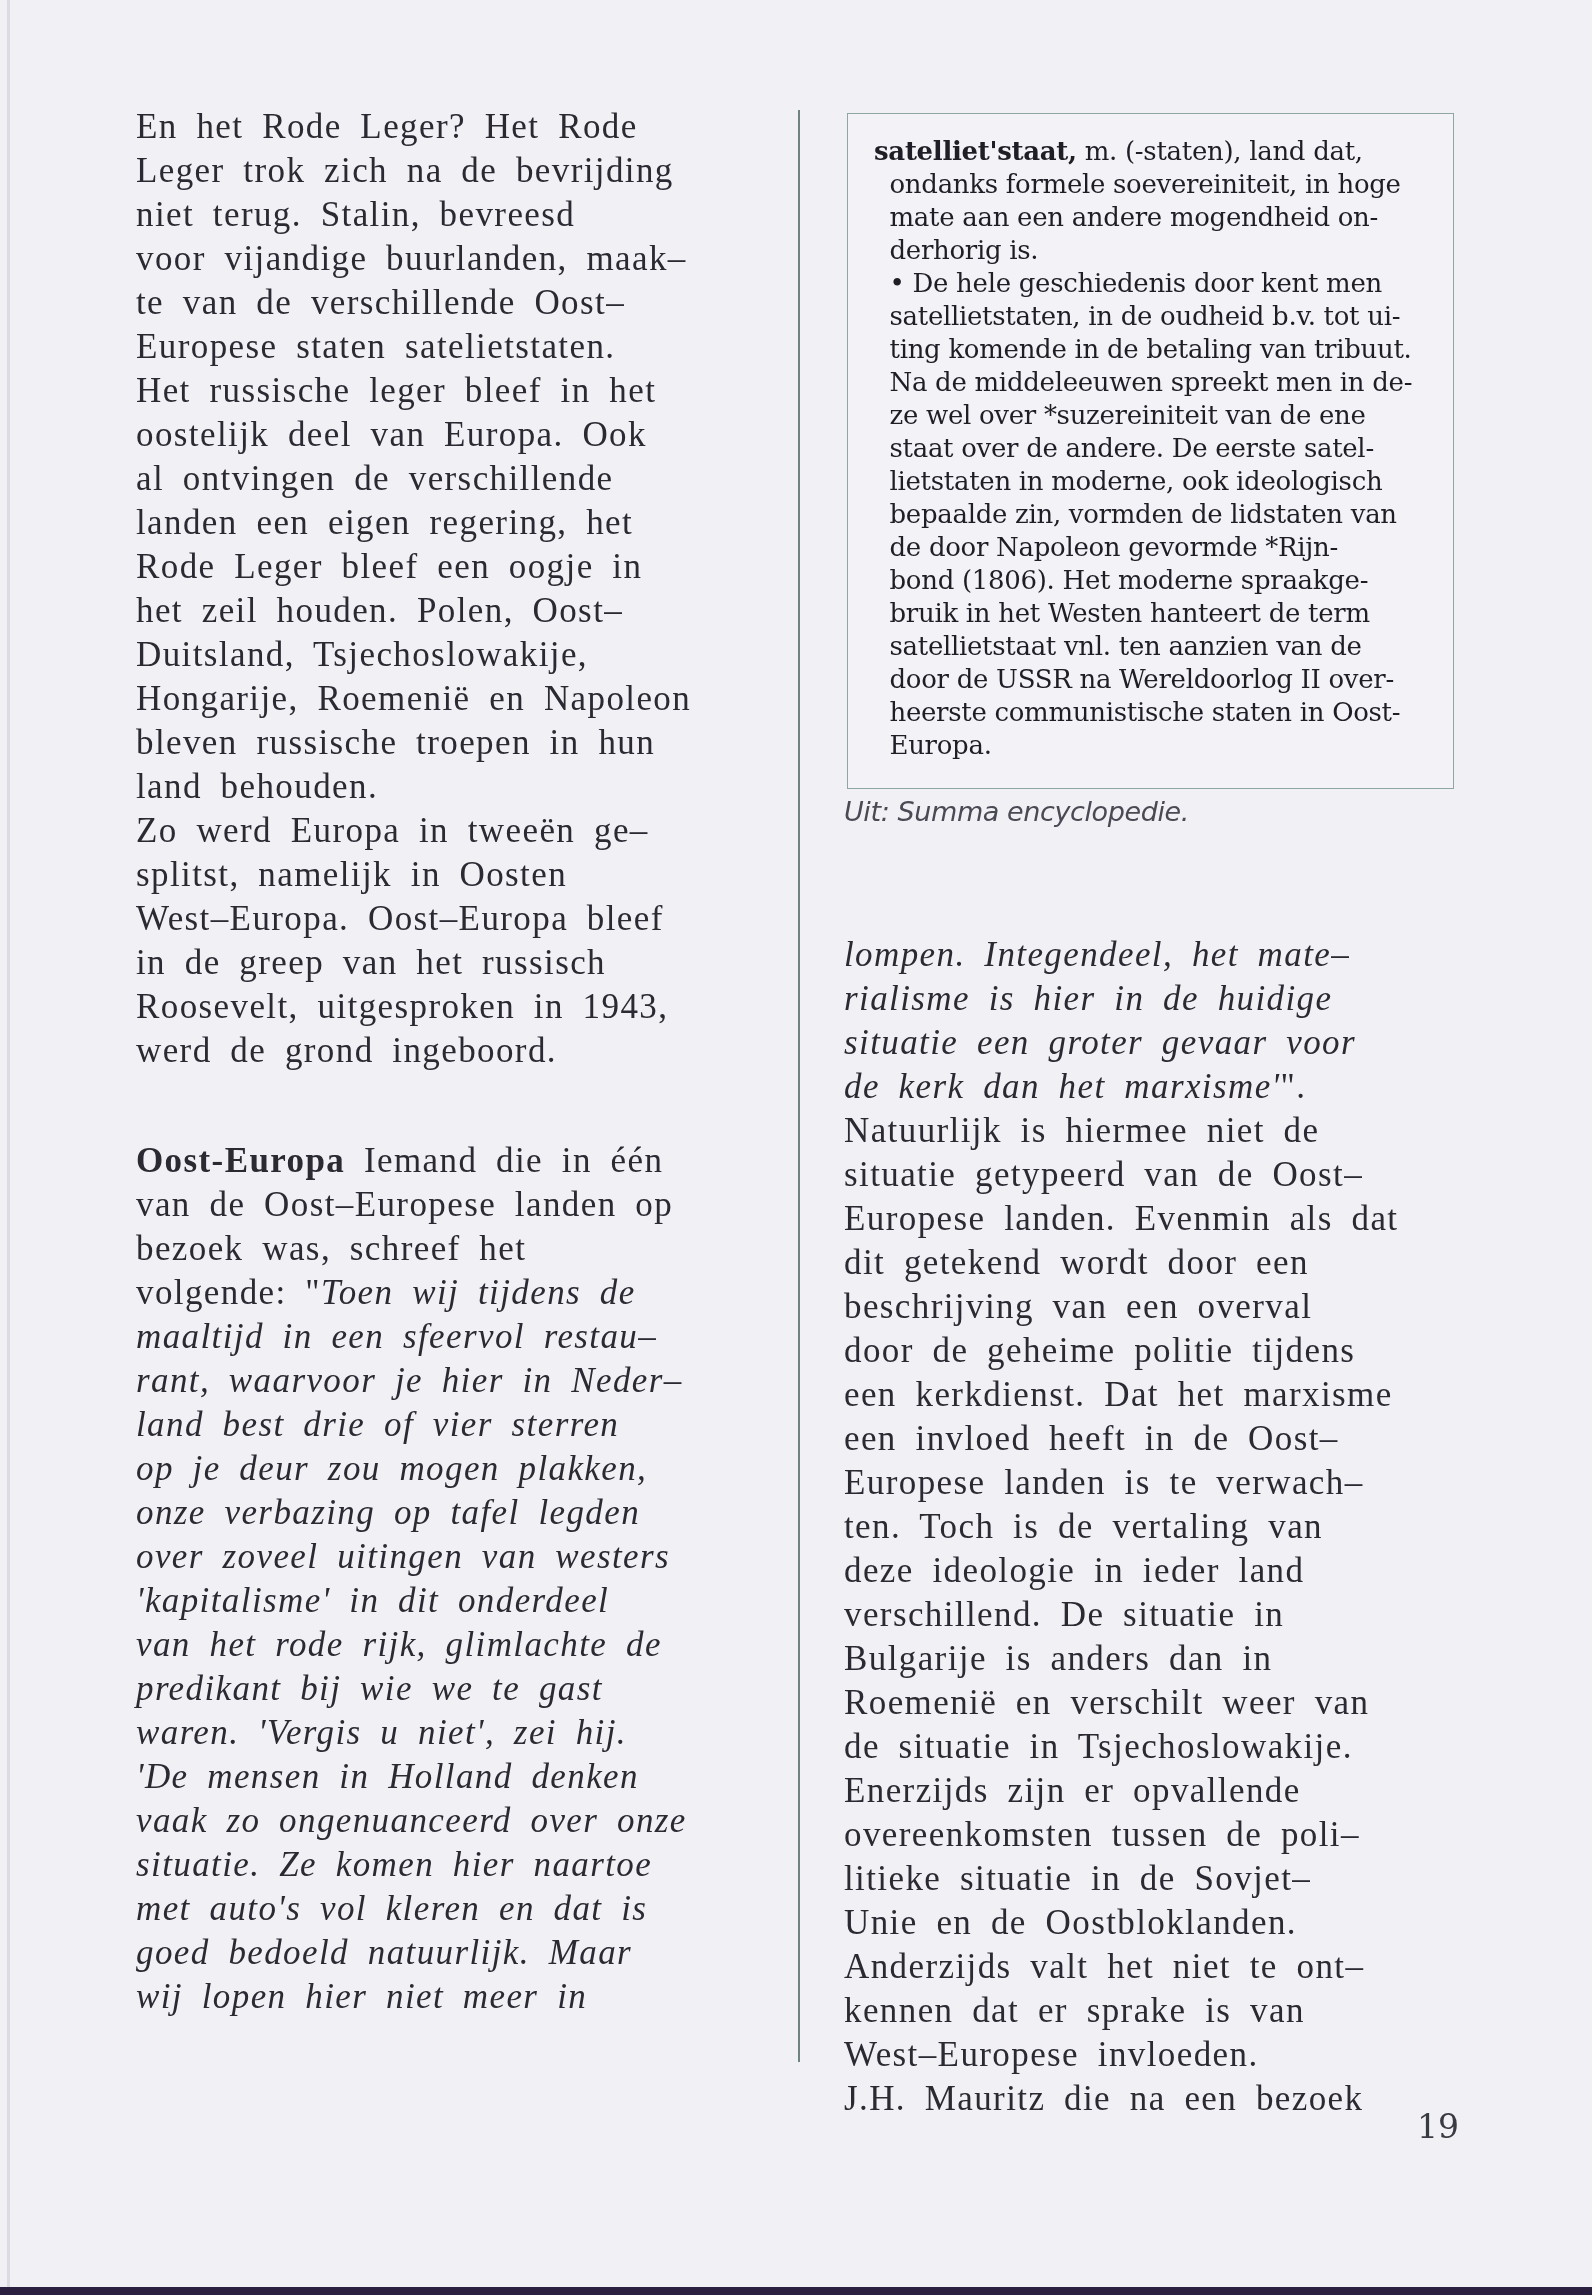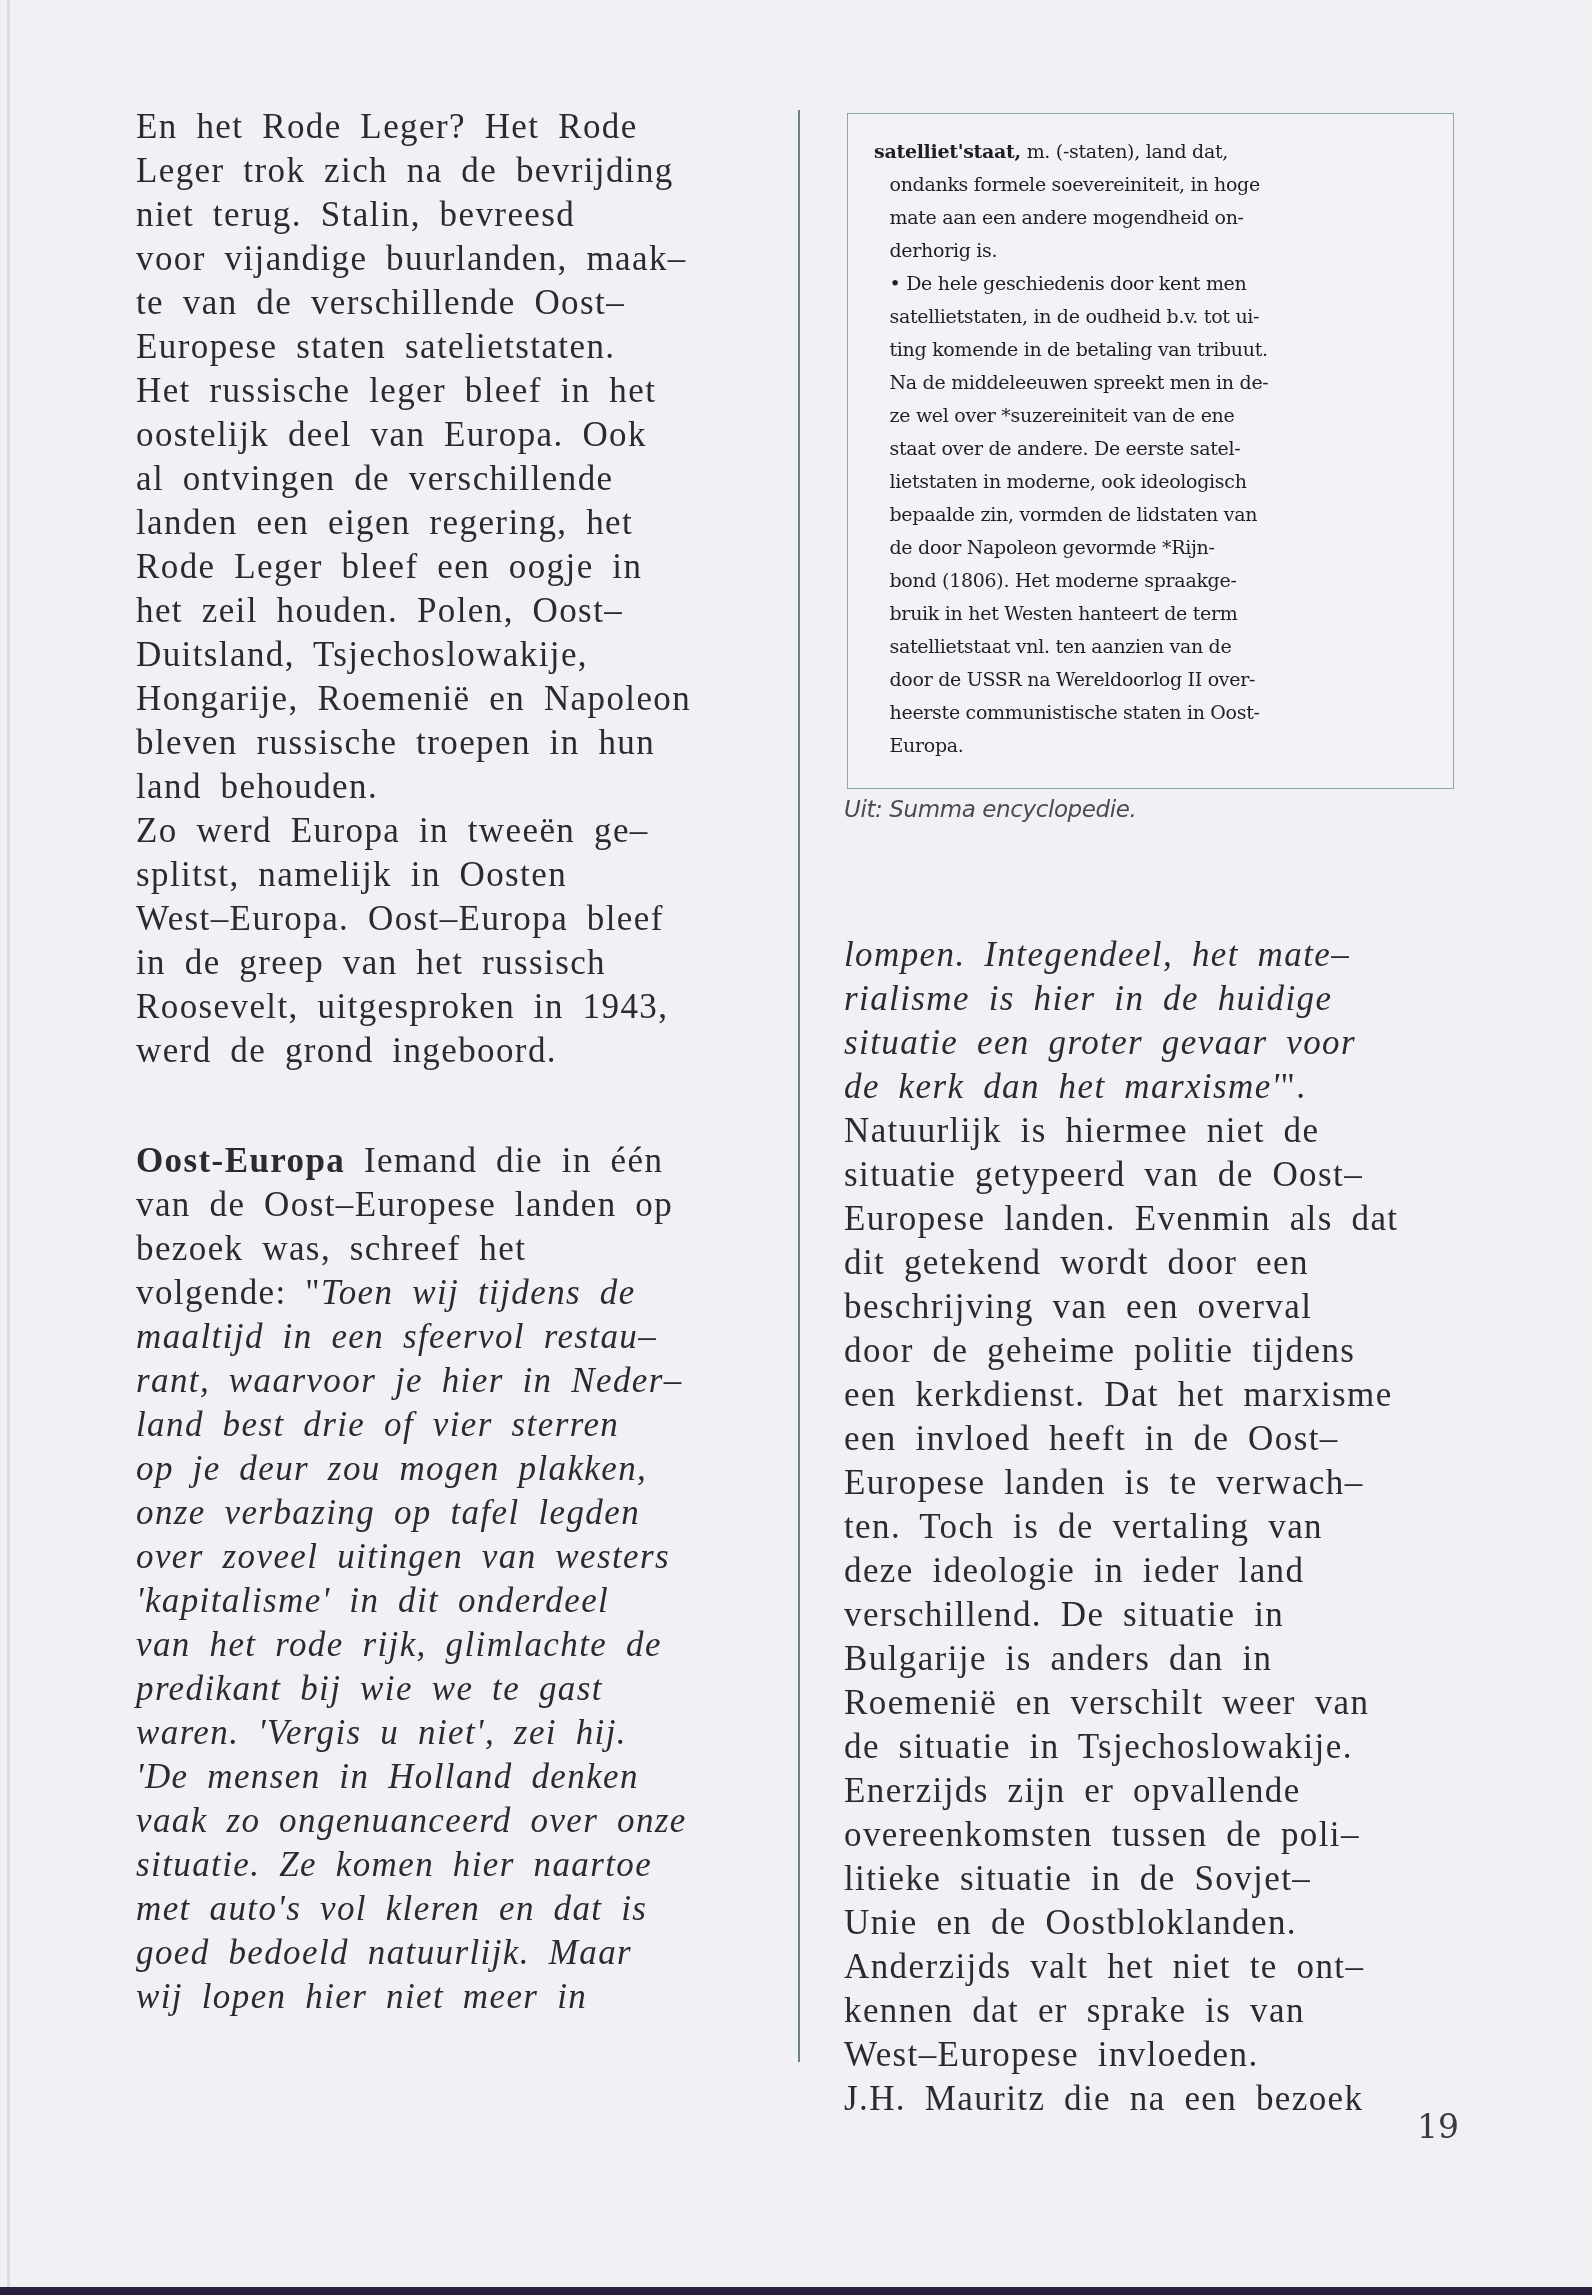--- a/index.html
+++ b/index.html
@@ -32,28 +32,28 @@
     .b { font-weight: bold; }
     .spacer { height: 66px; }
     .enc-box {
       position: absolute; left: 847px; top: 113px; width: 607px; height: 676px;
       border: 1.7px solid #8fa6a3; box-sizing: border-box;
       background: #f3f2f6;
       padding: 21px 17.3px 0 26px;
     }
     .enc-line {
       font-family: "DejaVu Serif", serif;
-      font-size: 19px; line-height: 33px; height: 33px;
+      font-size: 26px; line-height: 33px; height: 33px;
       white-space: nowrap; letter-spacing: -0.3px; color: #1f1e27;
     }
     .enc-head { font-weight: bold; }
     .enc-caption {
       position: absolute; left: 844px; top: 796px;
       font-family: "DejaVu Sans", sans-serif; font-style: italic;
-      font-size: 23px; color: #4a4a55; letter-spacing: -0.4px;
+      font-size: 27px; color: #4a4a55; letter-spacing: -0.4px;
     }
     .page-number {
       position: absolute; left: 1417px; top: 2107px;
       font-family: "DejaVu Serif", serif; font-size: 33px; color: #3a3a44;
     }
   </style>
 </head>
 <body>
 
 <div class="page-edge"></div>

